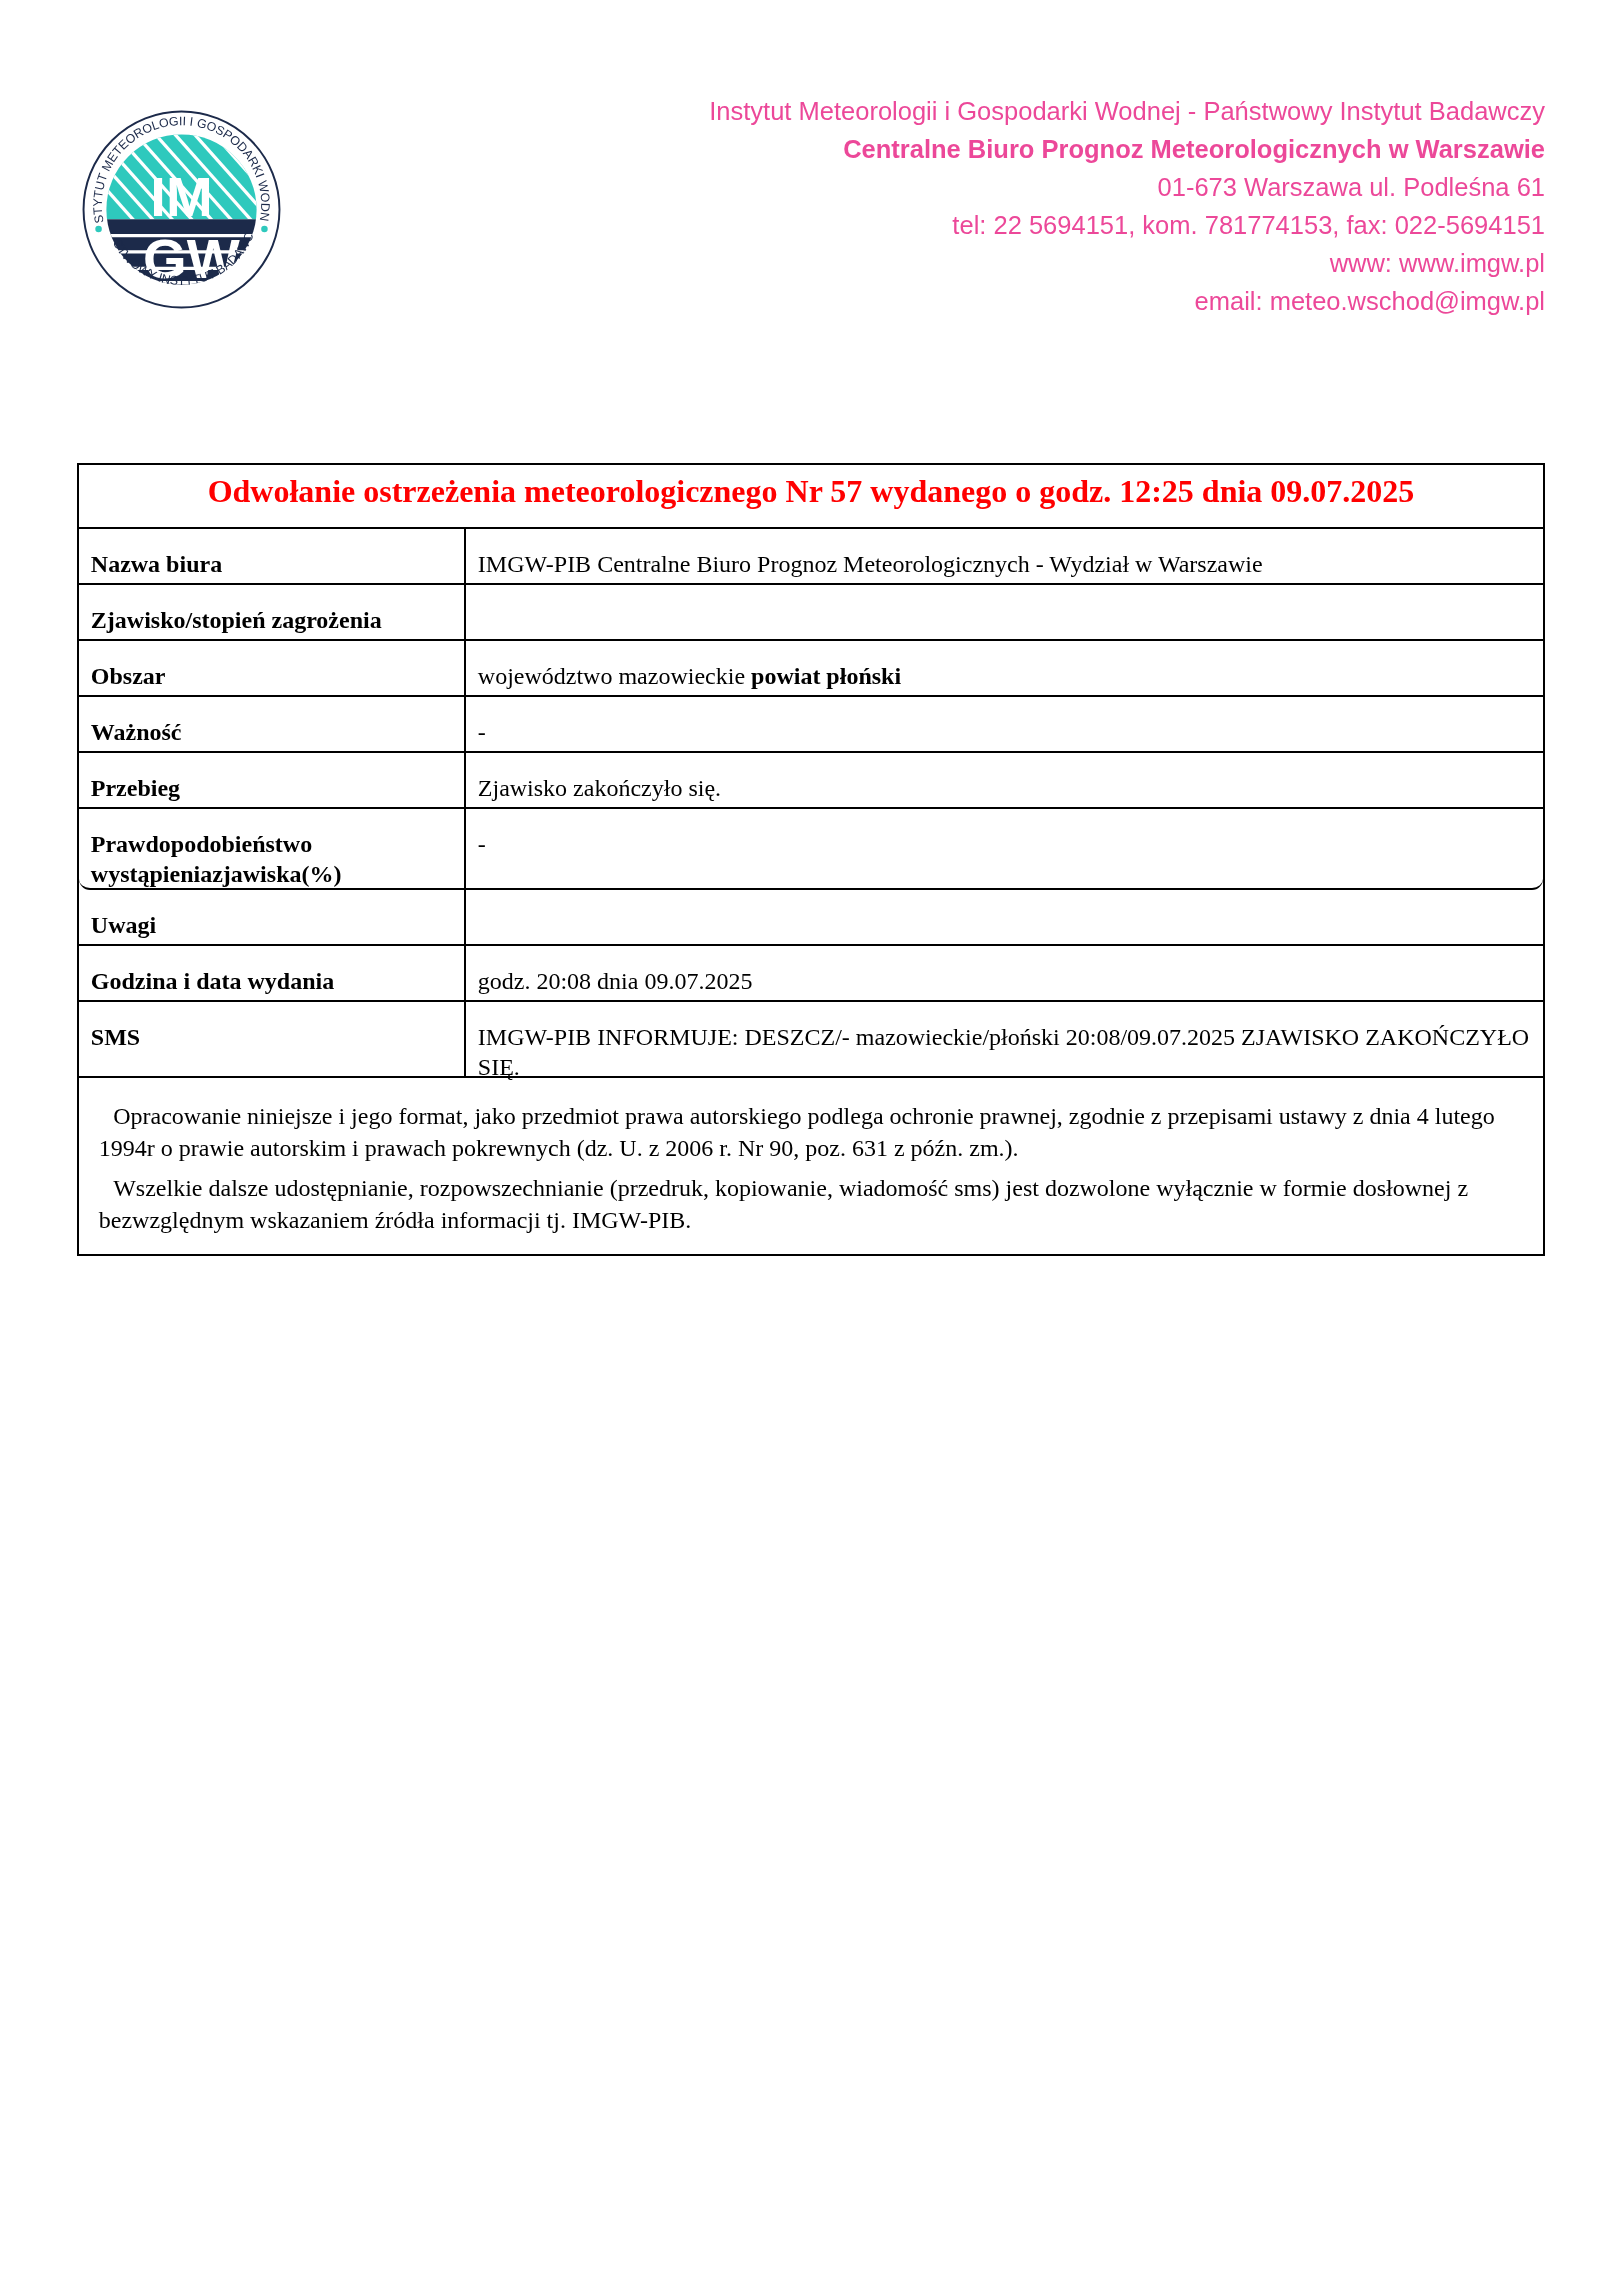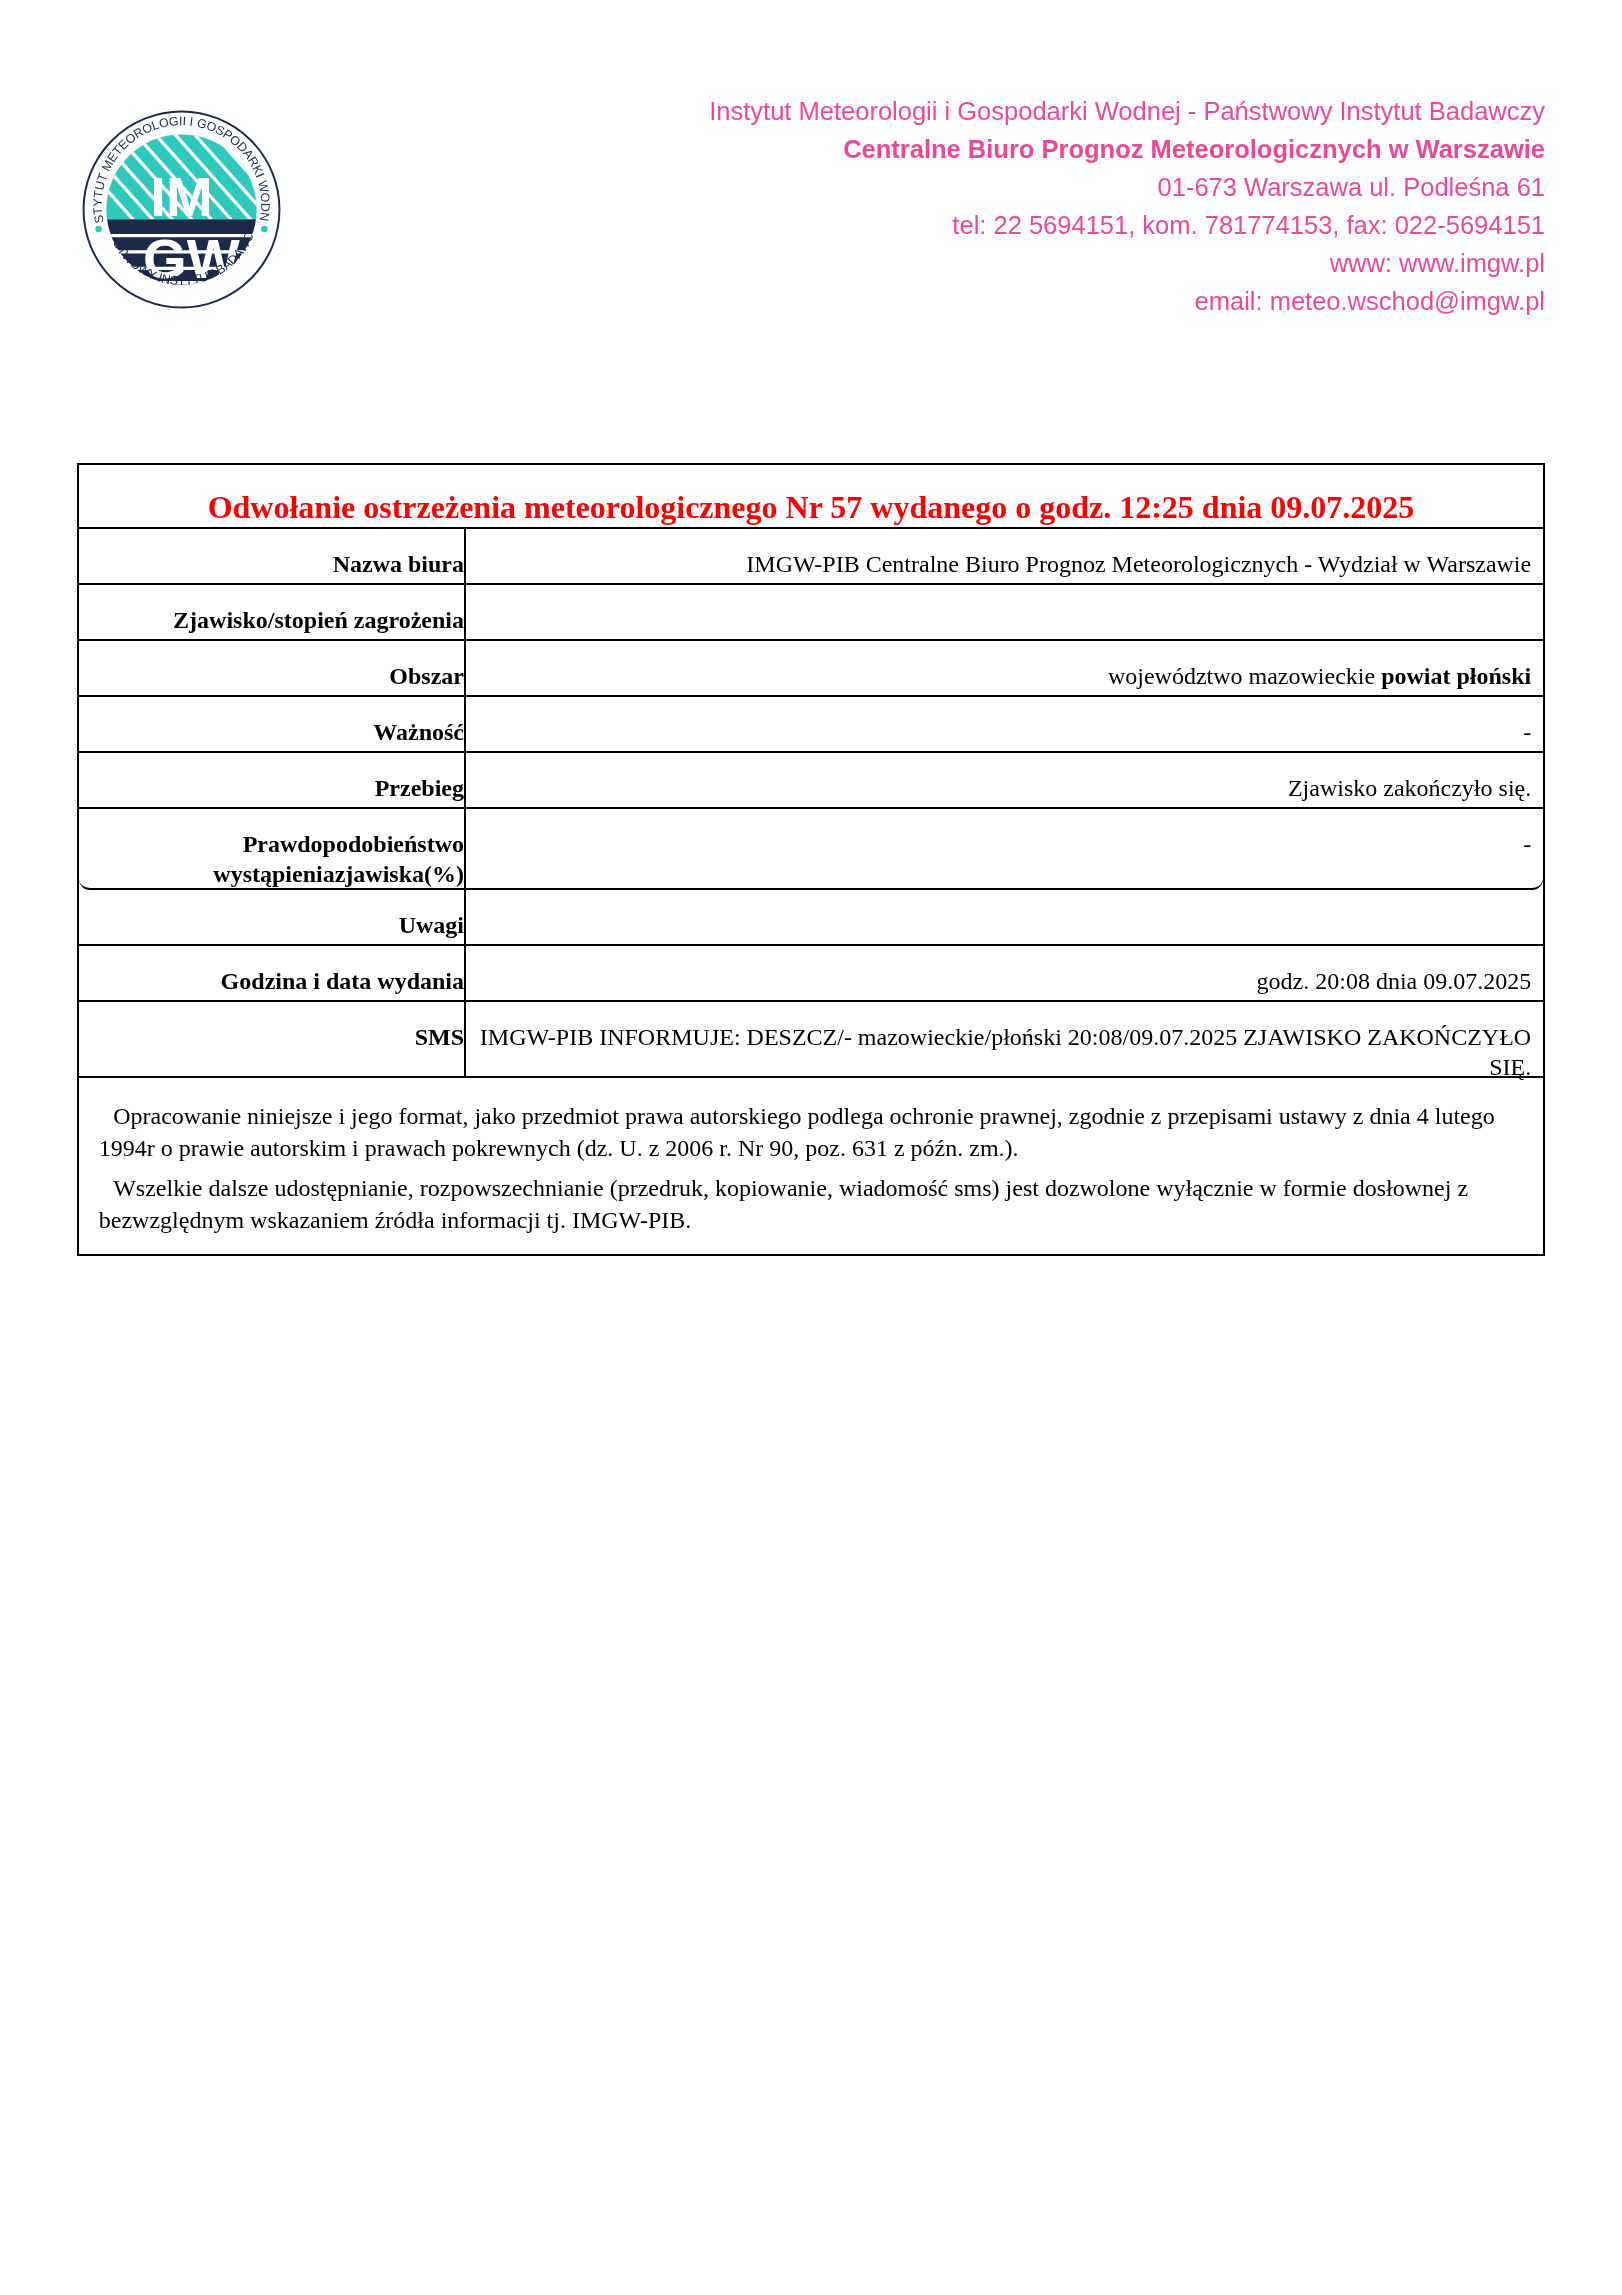--- a/index.html
+++ b/index.html
@@ -15,26 +15,26 @@
   .letterhead .bold { font-weight: bold; }
 
   .doc-table {
     position: absolute; left: 77px; top: 463px; width: 1468px;
     border: 2px solid #000; box-sizing: border-box;
     font-family: "Liberation Serif", serif; color: #000;
   }
   .title-row {
     height: 64px; border-bottom: 2px solid #000; box-sizing: border-box;
     display: flex; align-items: flex-end; justify-content: center;
-    padding-bottom: 0;
+    padding-bottom: 16px;
   }
   .title {
     color: #ff0000; font-weight: bold; font-size: 32px; line-height: 39px;
   }
-  .row { display: flex; border-bottom: 2px solid #000; box-sizing: border-box; text-align: right; }
+  .row { display: flex; border-bottom: 2px solid #000; box-sizing: border-box; }
   .row .label {
     width: 387px; border-right: 2px solid #000; box-sizing: border-box;
     font-weight: bold; font-size: 24px; line-height: 30px;
     padding: 19.6px 0 0 11.8px;
   }
   .row .value {
     flex: 1; font-size: 24px; line-height: 30px; padding: 19.6px 11.8px 0 11.8px;
   }
   .row .value b { font-weight: bold; }
   .h86 { height: 56px; }

